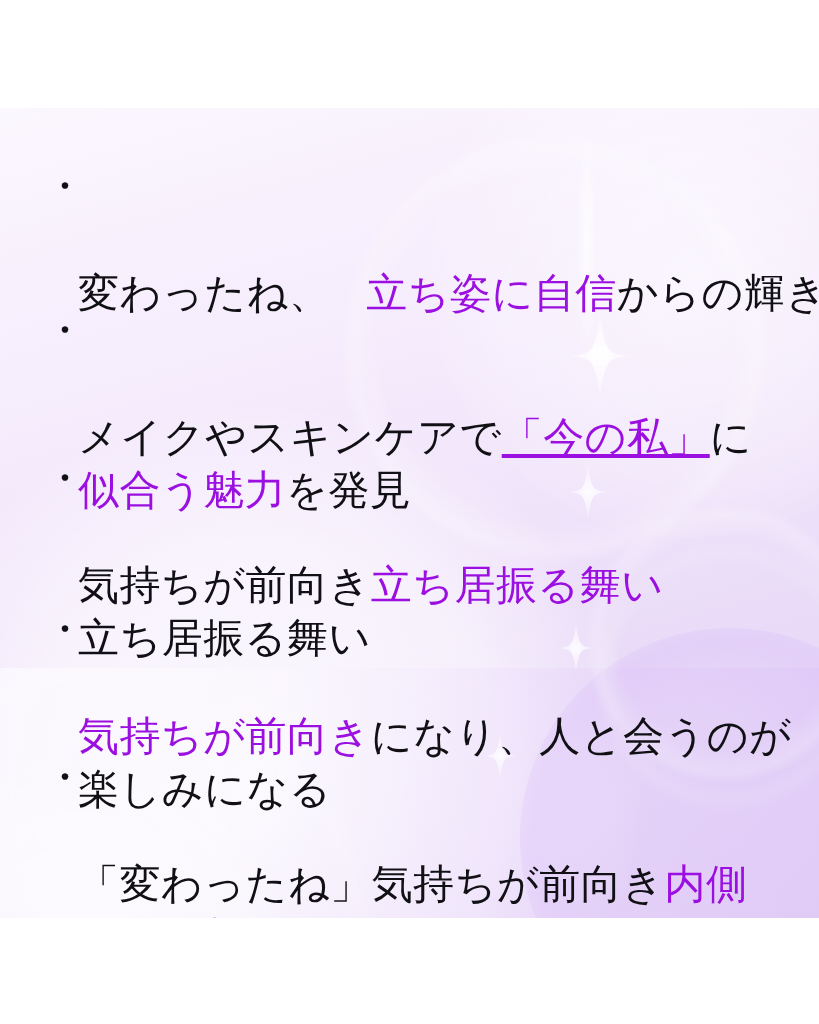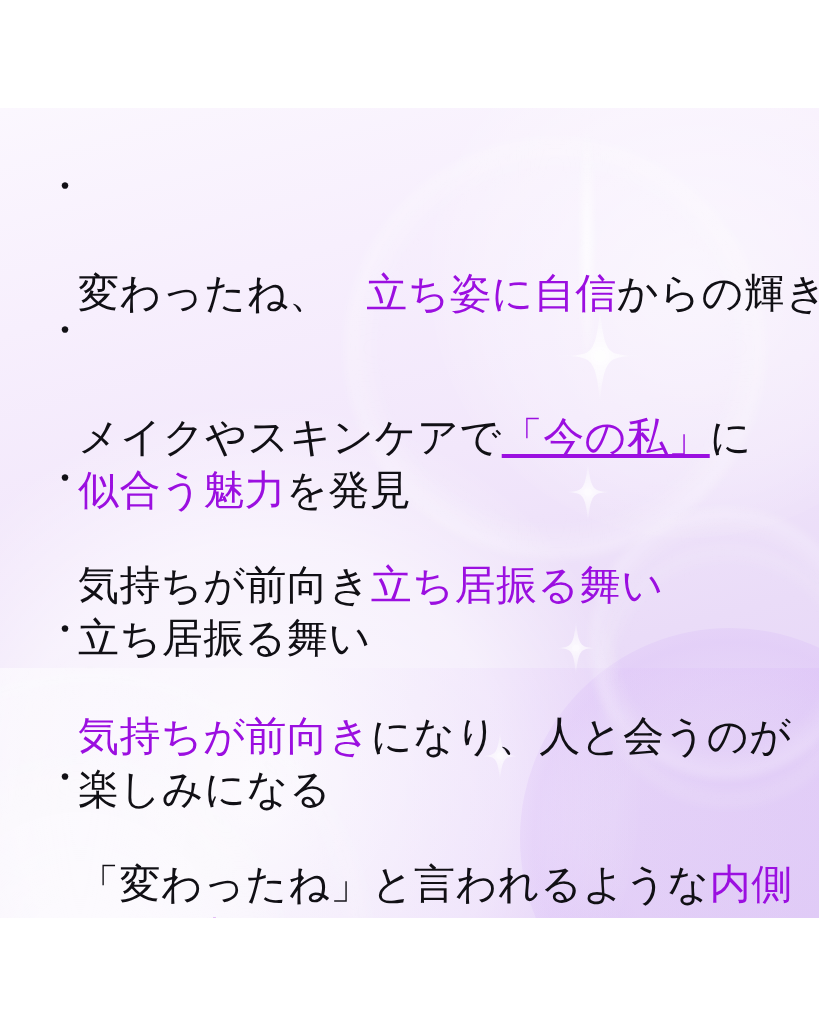--- a/index.html
+++ b/index.html
@@ -290,19 +290,19 @@
       </div>
 
       <div class="bullet b3">
         <span class="dot">・</span>
         <span class="line"><span class="hl" style="color: rgb(155, 15, 224);">気持ちが前向き</span><span>になり、人と会うのが
 楽しみになる</span></span>
       </div>
 
       <div class="bullet b4">
         <span class="dot">・</span>
-        <span class="line"><span>「変わったね」と言われるような</span><span class="hl" style="color: rgb(155, 15, 224);">内側
+        <span class="line"><span>「変わったね」気持ちが前向き</span><span class="hl" style="color: rgb(155, 15, 224);">内側
 からの輝き</span></span>
       </div>
 
     </div>
   </div>
 </div>
 
 </body></html>

